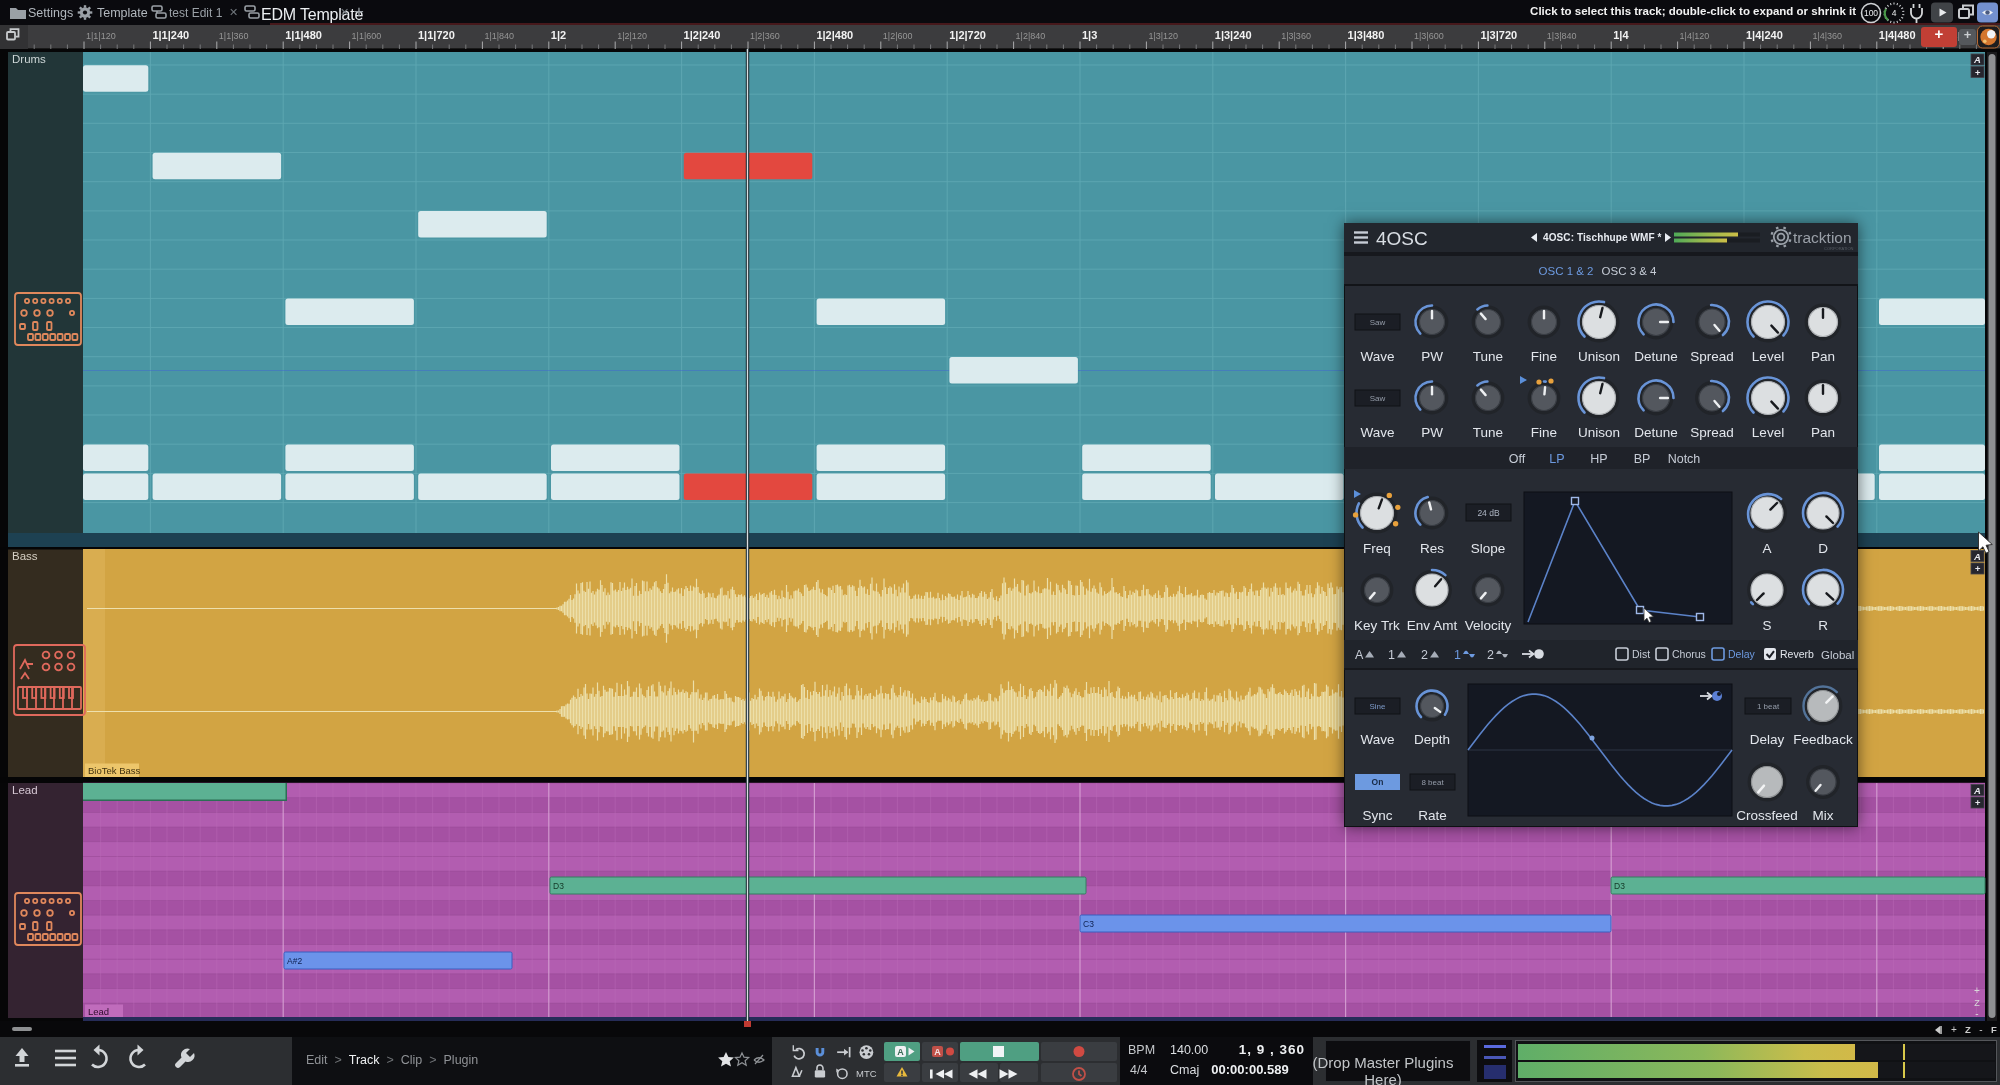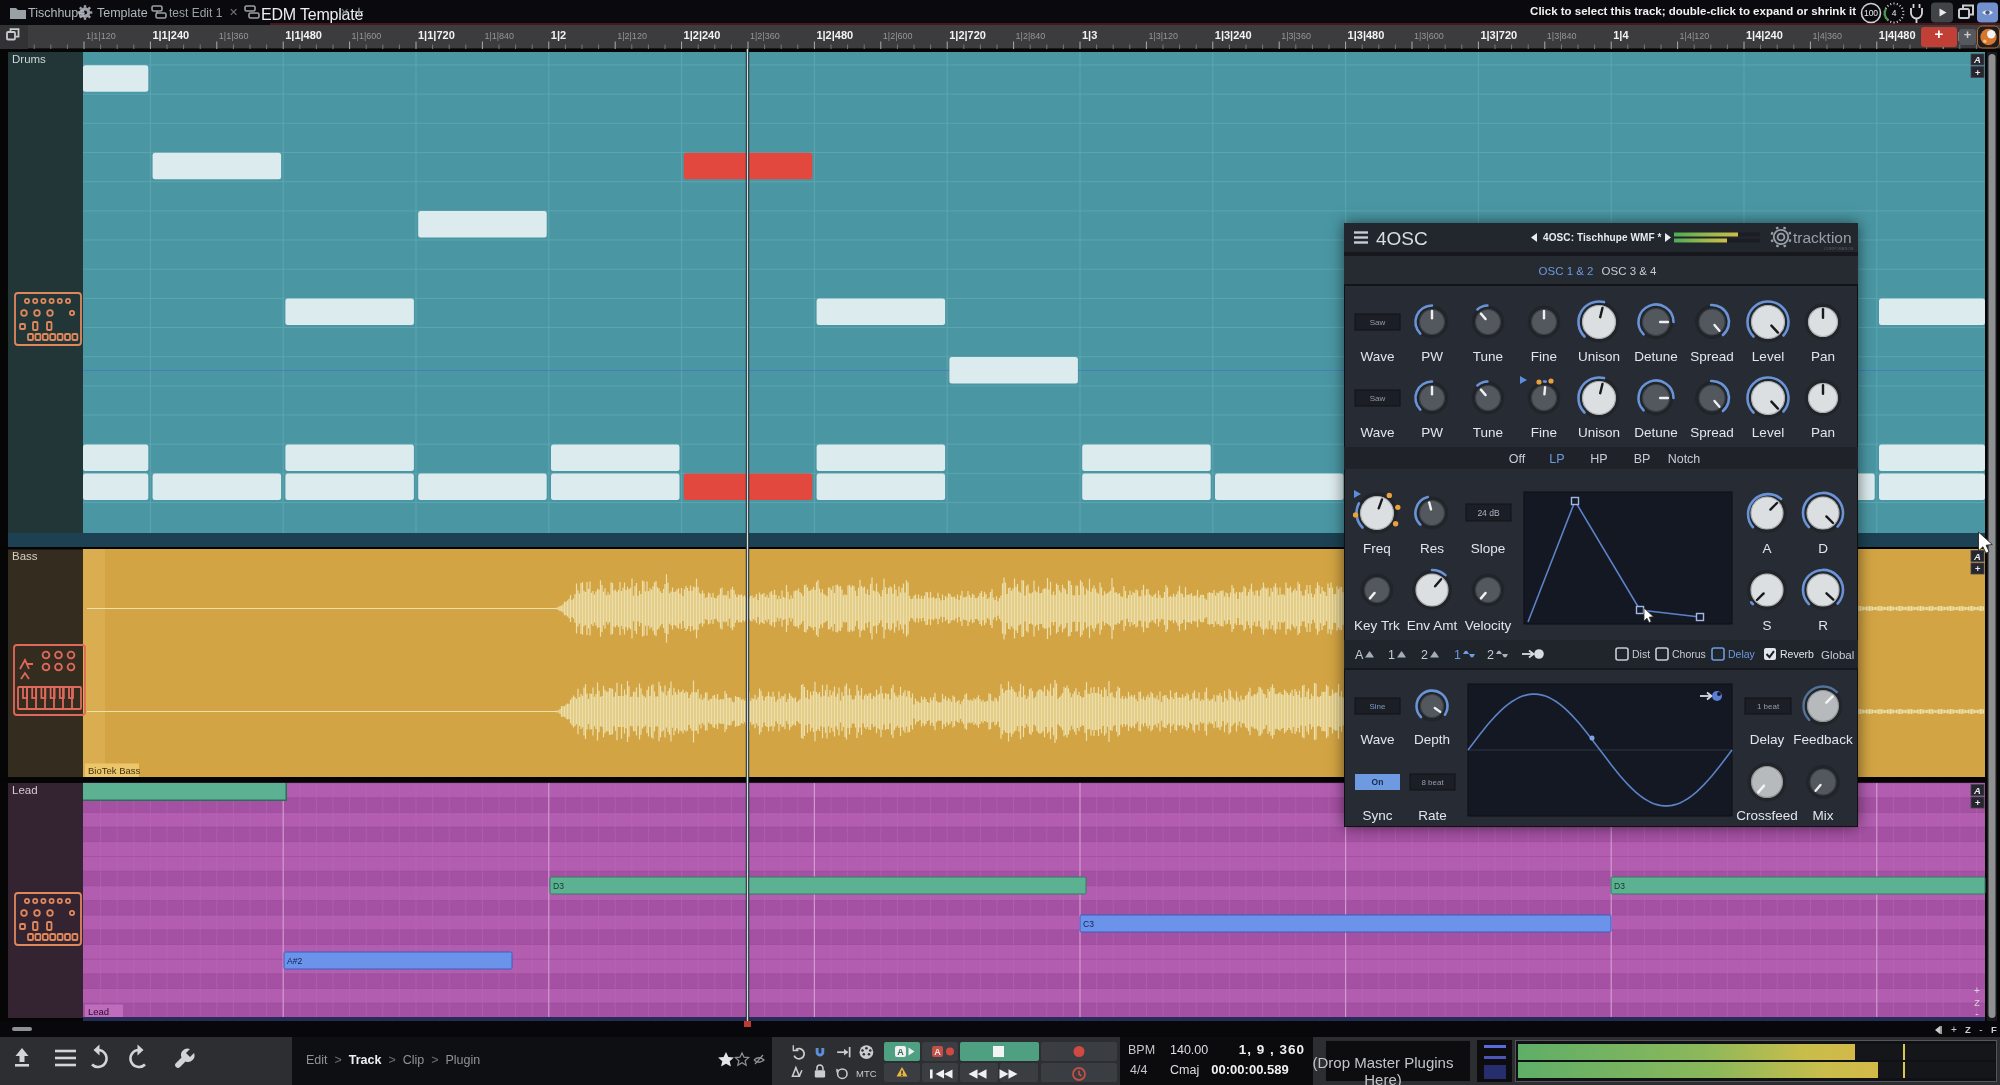--- a/index.html
+++ b/index.html
@@ -22,21 +22,21 @@
       <circle cx="85" cy="12.5" r="2.1" fill="#0a0a0e"></circle>
     </g>
 <g stroke="#9aa0a6" stroke-width="1.6" fill="none">
 <rect x="152" y="6" width="10" height="5" rx="1.5"></rect>
       <rect x="156" y="13" width="10" height="5" rx="1.5"></rect>
       <line x1="157" y1="11" x2="157" y2="13"></line>
 <rect x="245" y="6" width="10" height="5" rx="1.5"></rect>
       <rect x="249" y="13" width="10" height="5" rx="1.5"></rect>
 </g>
 </svg>
-<div class="abs" style="left:28px;top:6px;font-size:12.5px;color:#b2b8be;">Tischhupe</div>
+<div class="abs" style="left:28px;top:6px;font-size:12.5px;color:#b2b8be;">Settings</div>
 <div class="abs" style="left:97px;top:6px;font-size:12.5px;color:#b2b8be;">Template</div>
 <div class="abs" style="left:169px;top:6px;font-size:12px;color:#9aa0a6;">test Edit 1</div>
 <div class="abs" style="left:229px;top:5.5px;font-size:11px;color:#70767c;">✕</div>
 <div class="abs" style="left:261px;top:6px;font-size:16px;letter-spacing:-0.2px;color:#eceff2;font-weight:normal;">EDM Template</div>
 <div class="abs" style="left:340px;top:5.5px;font-size:11px;color:#70767c;">✕</div>
 <div class="abs" style="left:354px;top:2px;font-size:17px;color:#9aa0a6;">+</div>
 <div class="abs" style="left:950px;top:5px;width:906px;text-align:right;font-size:11.5px;font-weight:bold;color:#f2f2f2;">Click to select this track; double-click to expand or shrink it</div>
 <svg class="abs" style="left:1855px;top:0" width="145" height="25">
 <circle cx="16" cy="13" r="9.5" fill="none" stroke="#cdd0d3" stroke-width="1.6"></circle>
 <text x="16" y="16" font-size="8.5" fill="#e8eaec" text-anchor="middle" font-family="Liberation Sans">100</text>
@@ -850,21 +850,21 @@
     </g>
 <g stroke="#d2d5d8" stroke-width="2.6" fill="none">
 <path d="M 98 13 a 8.5 8.5 0 1 1 -6 14.5"></path>
       <path d="M 99.5 7.5 l -6 5.5 l 6 5.5" fill="#d2d5d8" stroke="none"></path>
 <path d="M 139 13 a 8.5 8.5 0 1 0 6 14.5"></path>
       <path d="M 137.5 7.5 l 6 5.5 l -6 5.5" fill="#d2d5d8" stroke="none"></path>
 </g>
 <path d="M 190 12 a 6.5 6.5 0 0 0 -8.5 8.5 l -5.5 5.5 a 2.8 2.8 0 0 0 4 4 l 5.5 -5.5 a 6.5 6.5 0 0 0 8.5 -8.5 l -4 4 l -4 -4 z" fill="#d2d5d8"></path>
 </svg>
 <div class="abs" style="left:292px;top:1037px;width:480px;height:48px;background:#0e0f12;"></div>
-<div class="abs" style="left:306px;top:1053px;font-size:12.5px;color:#8f9296;">Edit&nbsp;&nbsp;<span style="color:#6f7276;">&gt;</span>&nbsp;&nbsp;<span style="color:#eef0f2;font-weight:bold;">Track</span>&nbsp;&nbsp;<span style="color:#6f7276;">&gt;</span>&nbsp;&nbsp;Clip&nbsp;&nbsp;<span style="color:#6f7276;">&gt;</span>&nbsp;&nbsp;Plugin</div>
+<div class="abs" style="left:306px;top:1053px;font-size:12.5px;color:#8f9296;">Edit&nbsp;&nbsp;<span style="color:#6f7276;">&gt;</span>&nbsp;&nbsp;<span style="color:#eef0f2;font-weight:normal;">Track</span>&nbsp;&nbsp;<span style="color:#6f7276;">&gt;</span>&nbsp;&nbsp;Clip&nbsp;&nbsp;<span style="color:#6f7276;">&gt;</span>&nbsp;&nbsp;Plugin</div>
 <svg class="abs" style="left:718px;top:1050px" width="52" height="20">
 <path d="M 8 2 l 2.4 5 l 5.5 .5 l -4.2 3.7 l 1.3 5.4 l -5 -2.9 l -5 2.9 l 1.3 -5.4 l -4.2 -3.7 l 5.5 -.5 z" fill="#e2e4e6"></path>
 <path d="M 24 3 l 2 4.2 l 4.6 .4 l -3.5 3.1 l 1.1 4.5 l -4.2 -2.4 l -4.2 2.4 l 1.1 -4.5 l -3.5 -3.1 l 4.6 -.4 z" fill="none" stroke="#8f9296" stroke-width="1.2"></path>
 <g stroke="#8f9296" stroke-width="1.2" fill="none">
       <path d="M 36 10 q 5 -4.5 10 0 q -5 4.5 -10 0"></path>
       <line x1="37" y1="14" x2="45" y2="5"></line>
     </g>
 </svg>
 <svg class="abs" style="left:782px;top:1037px" width="100" height="48" font-family="Liberation Sans">
 <g transform="translate(7,4) scale(0.86)">

